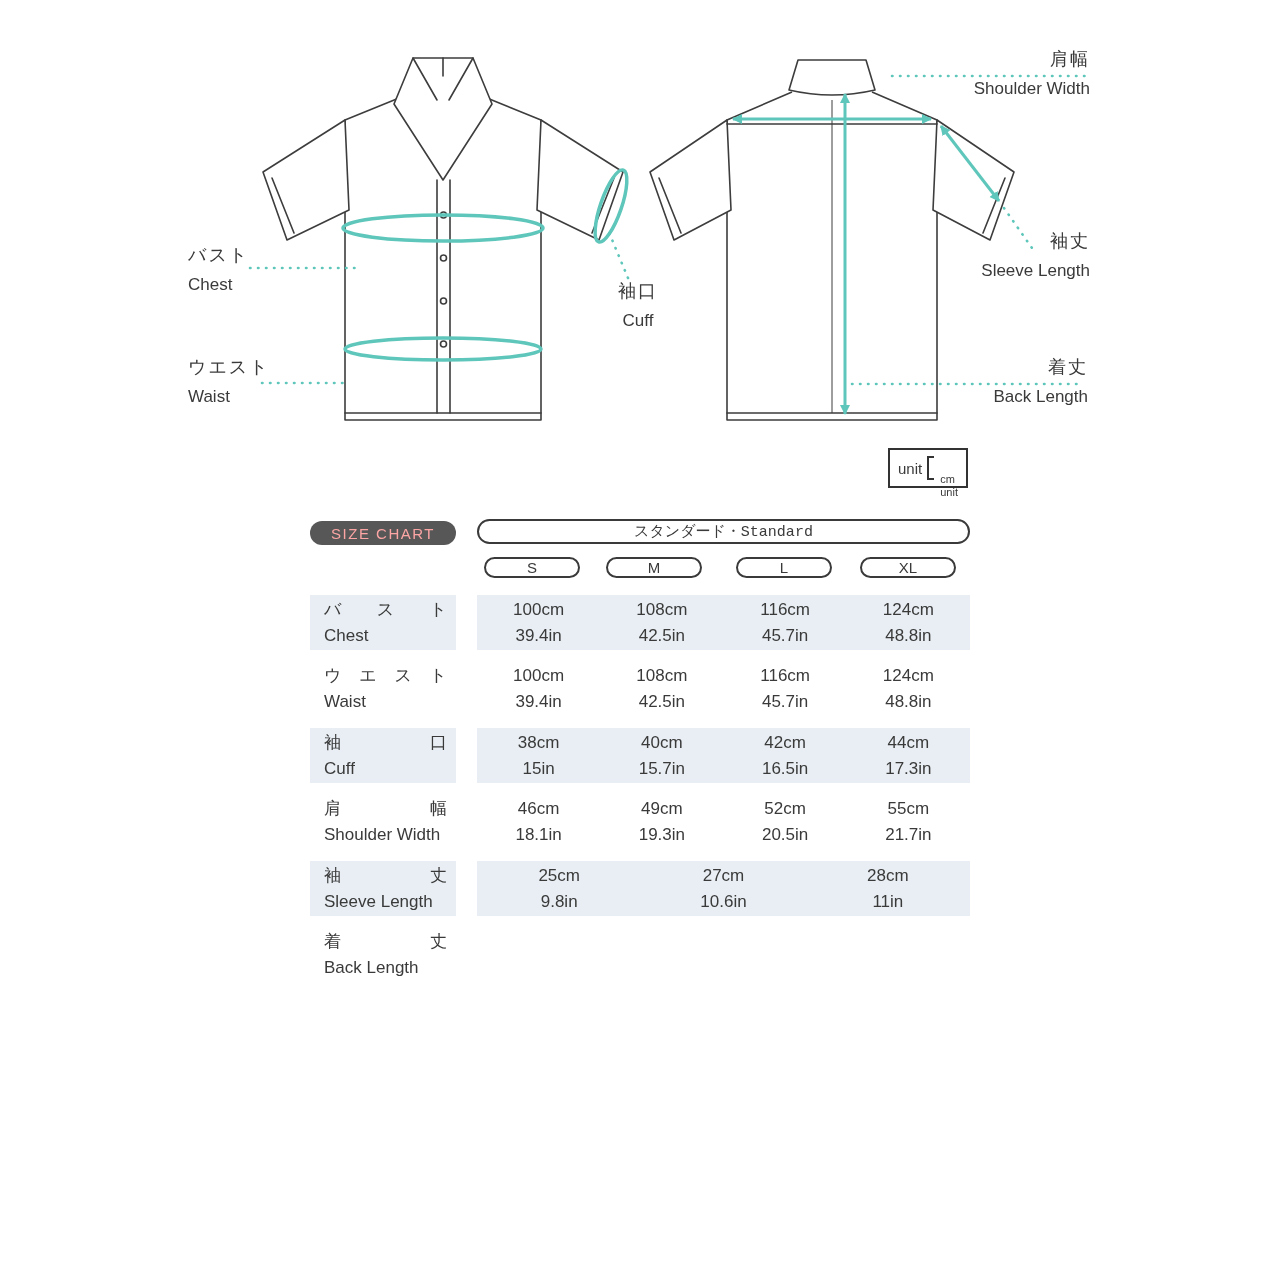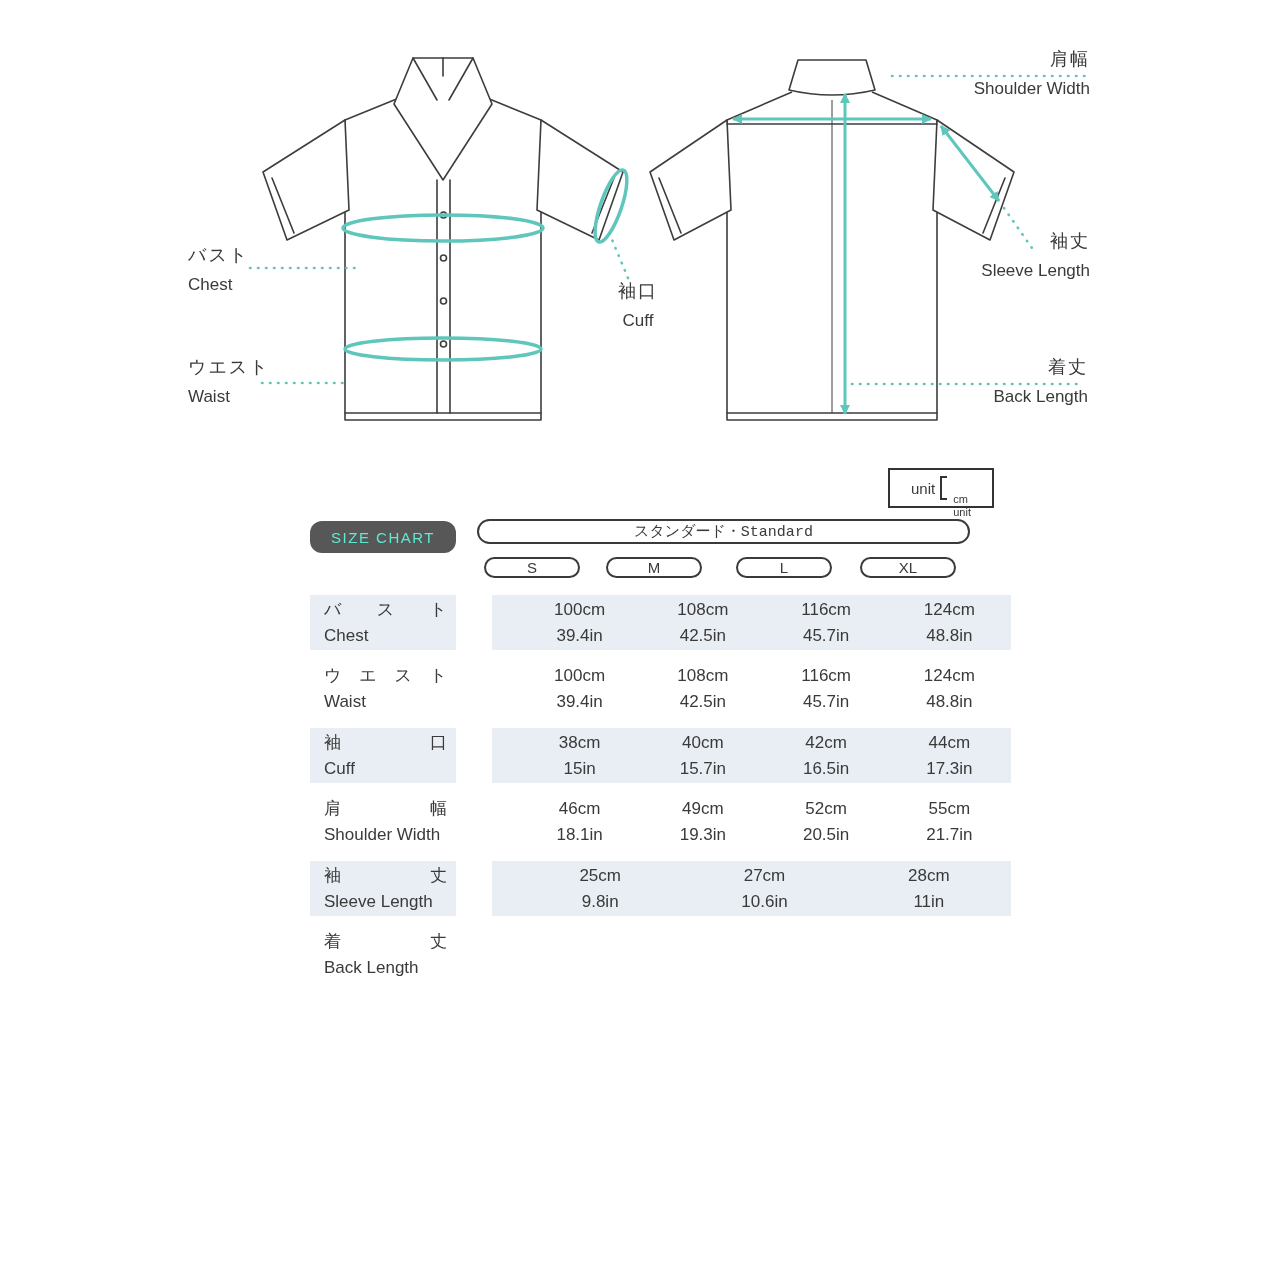--- a/index.html
+++ b/index.html
@@ -11,35 +11,35 @@
 
   
   .dlabel { position:absolute; color:#3a3a3a; }
   .dlabel .jp { font-size:18px; line-height:1; margin-bottom:12px; letter-spacing:2px; }
   .dlabel .en { font-size:17px; line-height:1; }
   .dlabel.right { text-align:right; }
   .dlabel.center { text-align:center; }
 
   
   .unit-box {
-    position:absolute; left:888px; top:468px; width:106px; height:40px;
+    position:absolute; left:888px; top:448px; width:80px; height:40px;
     border:2px solid #333; background:#fff; box-sizing:border-box;
     display:flex; align-items:center; justify-content:center; gap:5px;
   }
   .unit-box .unit-word { font-size:15px; }
   .unit-bracket { position:relative; width:6px; height:24px; border-left:2px solid #333; }
   .unit-bracket::before { content:""; position:absolute; left:0; top:0; width:5px; height:2px; background:#333; }
   .unit-bracket::after  { content:""; position:absolute; left:0; bottom:0; width:5px; height:2px; background:#333; }
   .unit-units { display:flex; flex-direction:column; justify-content:space-between; height:26px;margin-top:36px; }
   .unit-units span { font-size:11px; line-height:13px; }
 
   
   .sc-pill {
-    position:absolute; left:310px; top:521px; width:146px; height:32px;
-    background:#575757; color:#5eead4; border-radius:12px;
+    position:absolute; left:310px; top:521px; width:146px; height:24px;
+    background:#575757; color:#fca5a5; border-radius:12px;
     font-size:15px; letter-spacing:1.5px;
     display:flex; align-items:center; justify-content:center;
   }
   .std-pill {
     position:absolute; left:477px; top:519px; width:493px; height:25px;
     border:2px solid #3a3a3a; border-radius:14px; background:#fff; box-sizing:border-box;
     font-size:15px; display:flex; align-items:center; justify-content:center;font-family:Liberation Mono, monospace;
   }
   .size-pill {
     position:absolute; top:557px; width:96px; height:21px;
@@ -50,21 +50,21 @@
   .size-pill.p2 { left:736px; } .size-pill.p3 { left:860px; }
 
   
   .trow { position:absolute; left:310px; width:660px; height:55px; }
   .trow .lcell {
     position:absolute; left:0; top:0; width:146px; height:55px; box-sizing:border-box;
     padding:0 8px 0 14px; display:flex; flex-direction:column; justify-content:center; gap:7px;
   }
   .trow .lcell .jp { font-size:17px; line-height:19px; text-align:justify; text-align-last:justify; letter-spacing:1px; }
   .trow .lcell .en { font-size:17px; line-height:19px; }
-  .trow .darea { position:absolute; left:182px; top:0; width:493px; height:55px; display:flex;padding-left:26px; }
+  .trow .darea { position:absolute; left:167px; top:0; width:493px; height:55px; display:flex; }
   .trow .dcell {
     flex:1; display:flex; flex-direction:column; justify-content:center; align-items:center; gap:7px;
     font-size:17px; line-height:19px;
   }
   .trow.odd .lcell, .trow.odd .darea { background:#e8eef3; }
 
   
   .ink { stroke:#3d3d3d; stroke-width:1.6; fill:none; stroke-linejoin:round; stroke-linecap:round; }
   .ink-fill { stroke:#3d3d3d; stroke-width:1.6; fill:#ffffff; stroke-linejoin:round; }
   .thin { stroke:#3d3d3d; stroke-width:1; fill:none; }

